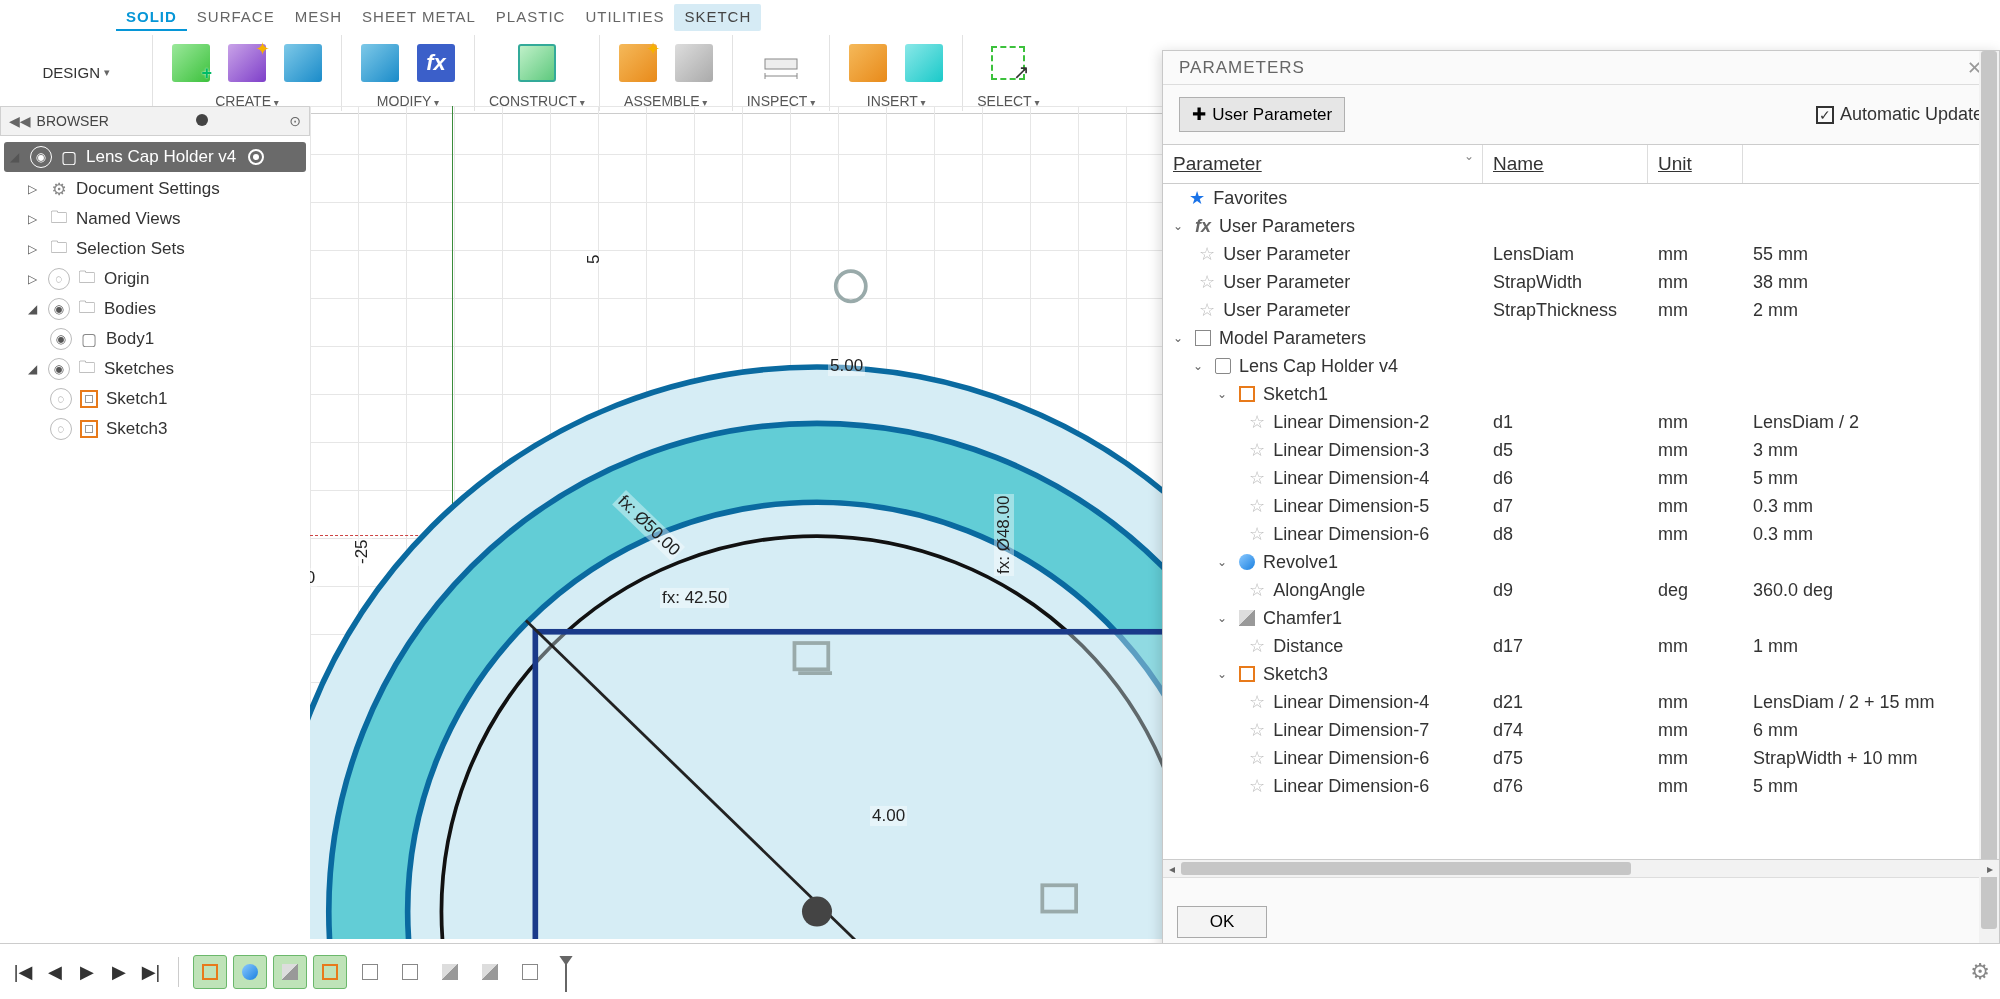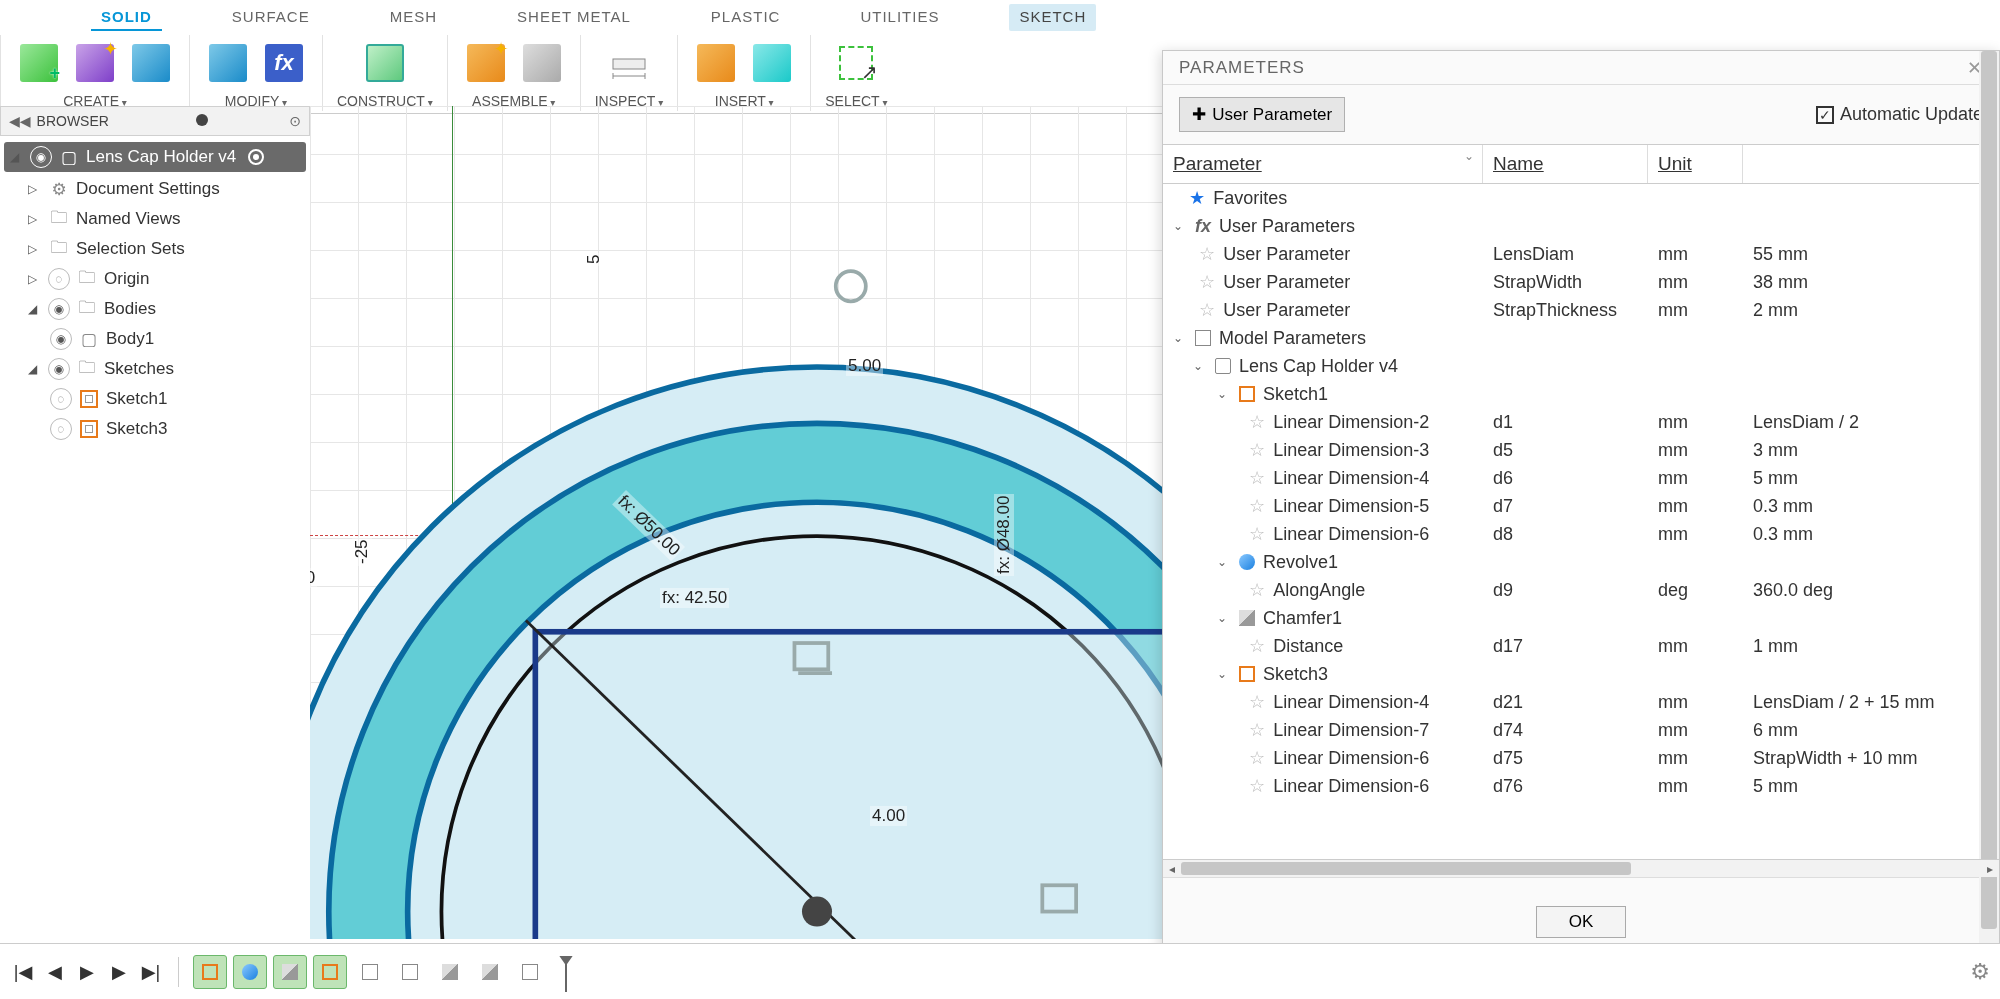--- a/index.html
+++ b/index.html
@@ -1,19 +1,19 @@
 <!DOCTYPE html>
 <html><head>
 <meta charset="utf-8">
 <style>
 * { box-sizing: border-box; margin: 0; padding: 0; font-family: Arial, sans-serif; }
 body { width: 2000px; height: 999px; background: #fff; overflow: hidden; position: relative; font-size: 17px; }
 
 
-.ribbon-tabs { display: flex; gap: 60px; padding: 4px 170px 4px 91px; font-size: 15px; color: #666; }
+.ribbon-tabs { display: flex; padding: 4px 170px 4px 116px; font-size: 15px; color: #666; }
 .ribbon-tabs .tab { padding: 4px 10px; cursor: pointer; letter-spacing: 1px; }
 .ribbon-tabs .tab.active-solid { color: #0696d7; font-weight: bold; border-bottom: 2px solid #0696d7; }
 .ribbon-tabs .tab.active-sketch { color: #444; background: #d6ebf5; border-radius: 2px; }
 
 .ribbon-body { display: flex; align-items: flex-start; border-bottom: 1px solid #ccc; padding-bottom: 2px; }
 .design-btn { width: 140px; height: 66px; margin: 4px 6px; background: #fff; border: none; display: flex; align-items: center; justify-content: center; font-size: 15px; color: #333; cursor: pointer; }
 .design-btn::after { content: " ▾"; font-size: 11px; color: #666; margin-left: 4px; }
 
 .ribbon-group { display: flex; flex-direction: column; align-items: center; padding: 0 14px; border-left: 1px solid #e2e2e2; }
 .ribbon-icons { display: flex; gap: 8px; padding: 4px 0; }
@@ -103,21 +103,21 @@
 .cube-ico { width:16px; height:16px; border:1.5px solid #888; background:#fff; display:inline-block; }
 .comp-ico { width:16px; height:16px; background:#fff; border:1.5px solid #888; border-radius:2px; display:inline-block; }
 .rev-ico { width:16px; height:16px; border-radius:50%; background:linear-gradient(135deg,#8ac9ff,#1a80e0); display:inline-block; }
 .chf-ico { width:16px; height:16px; background:linear-gradient(135deg,#ddd 50%, #999 50%); display:inline-block; }
 .sk-ico { width:16px; height:16px; border:2px solid #e87a1a; display:inline-block; }
 
 .param-scrollbar { height:18px; border-top:1px solid #ccc; background:#f2f2f2; position:relative; }
 .param-scrollthumb { position:absolute; left:18px; width:450px; top:2px; bottom:2px; background:#c6c6c6; border-radius:3px; }
 .param-scrollbar .cap { position:absolute; top:0; bottom:0; width:18px; display:flex; align-items:center; justify-content:center; color:#666; font-size:12px; }
 
-.param-footer { padding:28px 14px; display:flex; justify-content:center; border-top:1px solid #ddd; background:#fafafa; }
+.param-footer { padding:28px 14px; display:flex; justify-content:flex-start; border-top:1px solid #ddd; background:#fafafa; }
 .ok-btn { width:90px; height:32px; border:1px solid #aaa; background:#f4f4f4; font-size:17px; cursor:pointer; }
 
 
 .timeline { position:absolute; left:0; right:0; bottom:0; height:56px; border-top:1px solid #ccc; background:#fff; display:flex; align-items:center; padding:0 10px; gap:6px; }
 .tl-btn { width:26px; height:26px; display:flex; align-items:center; justify-content:center; color:#333; cursor:pointer; font-size:18px; }
 .tl-sep { width:1px; height:30px; background:#ccc; margin:0 8px; }
 .tl-feat { width:34px; height:34px; border-radius:3px; display:flex; align-items:center; justify-content:center; cursor:pointer; }
 .tl-feat.sel { background:#bfe3b8; border:1px solid #6bb86b; }
 .tl-marker { position:relative; width:14px; height:40px; margin-left:6px; }
 .tl-marker::before { content:""; position:absolute; left:6px; top:10px; bottom:0; width:2px; background:#666; }
@@ -135,20 +135,21 @@
   <span class="tab active-solid">SOLID</span>
   <span class="tab">SURFACE</span>
   <span class="tab">MESH</span>
   <span class="tab">SHEET METAL</span>
   <span class="tab">PLASTIC</span>
   <span class="tab">UTILITIES</span>
   <span class="tab active-sketch">SKETCH</span>
 </div>
 
 <div class="ribbon-body">
+  <button class="design-btn">DESIGN</button>
 
   <div class="ribbon-group">
     <div class="ribbon-icons">
       <div class="ribbon-icon">
           <div class="ico-box ico-green ico-plus"></div>
         </div>
       <div class="ribbon-icon">
           <div class="ico-box ico-purple ico-star"></div>
         </div>
       <div class="ribbon-icon">
@@ -344,21 +345,21 @@
         <line x1="470" y1="576" x2="490" y2="596"></line>
           <line x1="470" y1="286" x2="490" y2="266"></line>
         <rect x="640" y="420" width="22" height="6" fill="#9aa"></rect>
         <rect x="280" y="88" width="16" height="16" rx="8"></rect>
       </g>
     </svg>
 
     <div class="dim-label" style="left:316px; top:384px; transform:rotate(44deg); transform-origin:left top;">fx: Ø50.00</div>
     <div class="dim-label" style="left:350px; top:482px;">fx: 42.50</div>
     <div class="dim-label rot" style="left:684px; top:470px;">fx: Ø48.00</div>
-    <div class="dim-label" style="left:536px; top:250px;">5.00</div>
+    <div class="dim-label" style="left:518px; top:250px;">5.00</div>
     <div class="dim-label" style="left:-30px; top:462px;">6.00</div>
 
     <div class="dim-label rot" style="left:42px; top:460px;">-25</div>
     <div class="dim-label rot" style="left:274px; top:160px;">5</div>
     <div class="dim-label" style="left:560px; top:700px;">4.00</div>
 
     <div class="viewport-tools">
       <div class="vp-btn">⟲</div>
       <div class="vp-btn">▦</div>
       <div class="vp-btn">✥</div>

